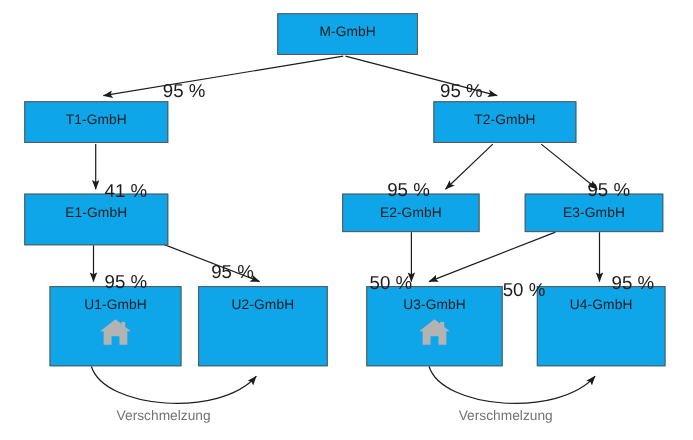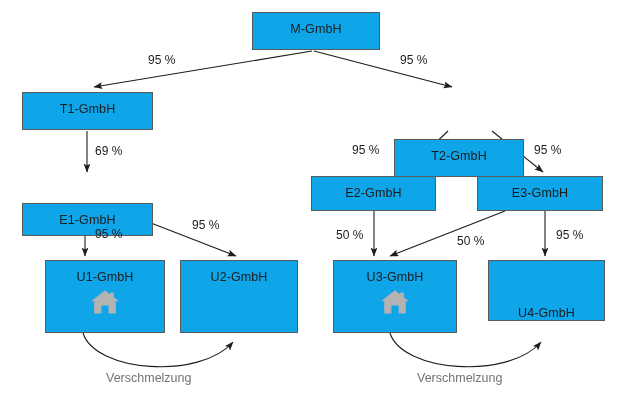--- a/index.html
+++ b/index.html
@@ -48,25 +48,26 @@
     padding-top: 9px;
   }
   .house-icon {
     margin-top: 5px;
     width: 30px;
     height: 26px;
     display: block;
   }
   .edge-label {
     position: absolute;
-    font-size: 12px;
+    font-size: 17px;
     color: #1c1c1c;
     white-space: nowrap;
     z-index: 4;
     background: transparent;
+    margin-top: 20px;
   }
   .merge-label {
     position: absolute;
     font-size: 12.5px;
     color: #737373;
     white-space: nowrap;
     z-index: 4;
   }
 </style>
 </head>
@@ -107,25 +108,25 @@
   </svg>
 
   <div class="node-box short" style="left:252px; top:12px; width:128px; height:38px;">
     <span class="node-label">M-GmbH</span>
   </div>
 
   <div class="node-box short" style="left:22px; top:92px; width:131px; height:38px;">
     <span class="node-label">T1-GmbH</span>
   </div>
 
-  <div class="node-box short" style="left:394px; top:92px; width:130px; height:38px;margin-top:47px;">
+  <div class="node-box short" style="left:394px; top:92px; width:130px; height:38px;">
     <span class="node-label">T2-GmbH</span>
   </div>
 
-  <div class="node-box short" style="left:22px; top:176px; width:131px; height:33px;margin-top:27px;">
+  <div class="node-box short" style="left:22px; top:176px; width:131px; height:47px;">
     <span class="node-label">E1-GmbH</span>
   </div>
 
   <div class="node-box short" style="left:311px; top:176px; width:125px; height:35px;text-align:right;">
     <span class="node-label">E2-GmbH</span>
   </div>
 
   <div class="node-box short" style="left:477px; top:176px; width:126px; height:35px;">
     <span class="node-label">E3-GmbH</span>
   </div>
@@ -145,29 +146,29 @@
 
   <div class="node-box tall" style="left:333px; top:260px; width:124px; height:73px;">
     <span class="node-label">U3-GmbH</span>
     <svg class="house-icon" viewBox="0 0 30 26" xmlns="http://www.w3.org/2000/svg">
       <path fill="#b3b3b3" d="M15 1.2 L1 12.2 L4.2 12.2 L4.2 24.5 L11.4 24.5 L11.4 16.6 L18.6 16.6
                L18.6 24.5 L25.8 24.5 L25.8 12.2 L29 12.2 Z"></path>
       <rect fill="#b3b3b3" x="20.2" y="3.6" width="3.6" height="5.2"></rect>
     </svg>
   </div>
 
-  <div class="node-box tall" style="left:488px; top:260px; width:117px; height:61px;justify-content:flex-end;">
+  <div class="node-box tall" style="left:488px; top:260px; width:117px; height:73px;">
     <span class="node-label">U4-GmbH</span>
   </div>
 
   <span class="edge-label" style="left:148px; top:53px;">95 %</span>
 
   <span class="edge-label" style="left:400px; top:53px;">95 %</span>
 
-  <span class="edge-label" style="left:95px; top:144px;">69 %</span>
+  <span class="edge-label" style="left:95px; top:144px;">41 %</span>
 
   <span class="edge-label" style="left:352px; top:143px;">95 %</span>
 
   <span class="edge-label" style="left:534px; top:143px;">95 %</span>
 
   <span class="edge-label" style="left:95px; top:227px;">95 %</span>
 
   <span class="edge-label" style="left:192px; top:218px;">95 %</span>
 
   <span class="edge-label" style="left:336px; top:228px;">50 %</span>

